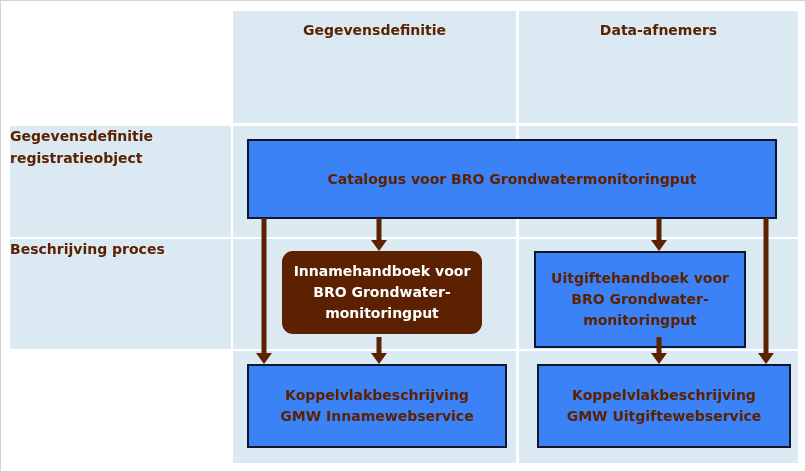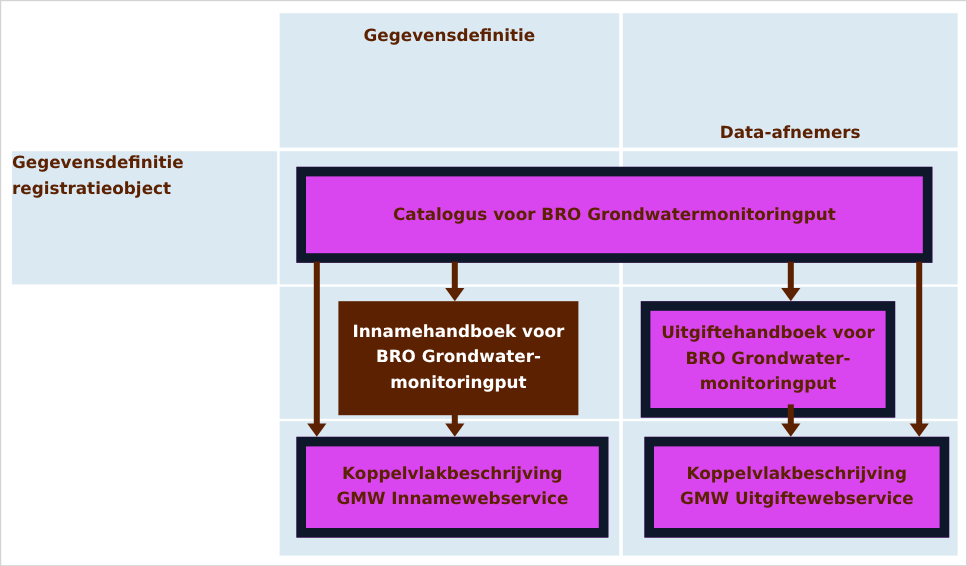--- a/index.html
+++ b/index.html
@@ -14,48 +14,48 @@
     overflow:hidden;
   }
   .cell{position:absolute;background:#dbe9f2;box-sizing:border-box;}
   .cell span{color:#5c2100;font-size:14px;line-height:1.55;white-space:pre;}
   .header{display:flex;justify-content:center;align-items:flex-start;padding-top:9px;}
   .rowlabel{display:flex;}
 
   .box{position:absolute;display:flex;align-items:center;justify-content:center;
        text-align:center;box-sizing:border-box;}
   .box span{font-size:14px;line-height:1.5;white-space:pre;}
-  .tan{background:#d946ef;border:8px solid #0f172a;}
+  .tan{background:#3b82f6;border:2px solid #0f172a;}
   .tan span{color:#5c2100;}
   .dark{background:#5c2100;}
   .dark span{color:#ffffff;}
 
   .arrow{position:absolute;width:16px;}
   .arrow .stem{position:absolute;left:50%;transform:translateX(-50%);
                top:0;bottom:9px;width:5px;background:#5c2100;}
   .arrow .head{position:absolute;left:0;bottom:0;width:0;height:0;
                border-left:8px solid transparent;border-right:8px solid transparent;
                border-top:11px solid #5c2100;}
 
   
   #hdr1{left:232px;top:10px;width:283px;height:112px;}
-  #hdr2{left:518px;top:10px;width:279px;height:112px;align-items:flex-end;}
+  #hdr2{left:518px;top:10px;width:279px;height:112px;}
   #lab1{left:9px;top:125px;width:221px;height:111px;}
   #lab2{left:9px;top:238px;width:221px;height:110px;}
   #lab3{left:9px;top:350px;width:221px;height:112px;}
   #c11{left:232px;top:125px;width:283px;height:111px;}
   #c12{left:518px;top:125px;width:279px;height:111px;}
   #c21{left:232px;top:238px;width:283px;height:110px;}
   #c22{left:518px;top:238px;width:279px;height:110px;}
   #c31{left:232px;top:350px;width:283px;height:112px;}
   #c32{left:518px;top:350px;width:279px;height:112px;}
 
   
   #box-catalogus{left:246px;top:138px;width:530px;height:80px;}
-  #box-inname{left:281px;top:250px;width:200px;height:95px;}
+  #box-inname{left:281px;top:250px;width:200px;height:83px;border-radius:11px;}
   #box-uitgifte{left:533px;top:250px;width:212px;height:97px;}
   #box-kvi{left:246px;top:363px;width:260px;height:84px;}
   #box-kvu{left:536px;top:363px;width:254px;height:84px;}
 
   
   #a1{left:255px;top:217px;height:146px;}
   #a2{left:370px;top:217px;height:33px;}
   #a3{left:370px;top:336px;height:27px;}
   #a4{left:650px;top:217px;height:33px;}
   #a5{left:650px;top:336px;height:27px;}
@@ -69,20 +69,23 @@
   <div class="cell header" id="hdr1">
     <span>Gegevensdefinitie</span>
   </div>
   <div class="cell header" id="hdr2">
     <span>Data-afnemers</span>
   </div>
 
   <div class="cell rowlabel" id="lab1">
     <span>Gegevensdefinitie
 registratieobject</span>
+  </div>
+  <div class="cell rowlabel" id="lab2">
+    <span>Beschrijving proces</span>
   </div>
 
   <div class="cell" id="c11"></div>
   <div class="cell" id="c12"></div>
   <div class="cell" id="c21"></div>
   <div class="cell" id="c22"></div>
   <div class="cell" id="c31"></div>
   <div class="cell" id="c32"></div>
 
   <div class="box tan" id="box-catalogus">

